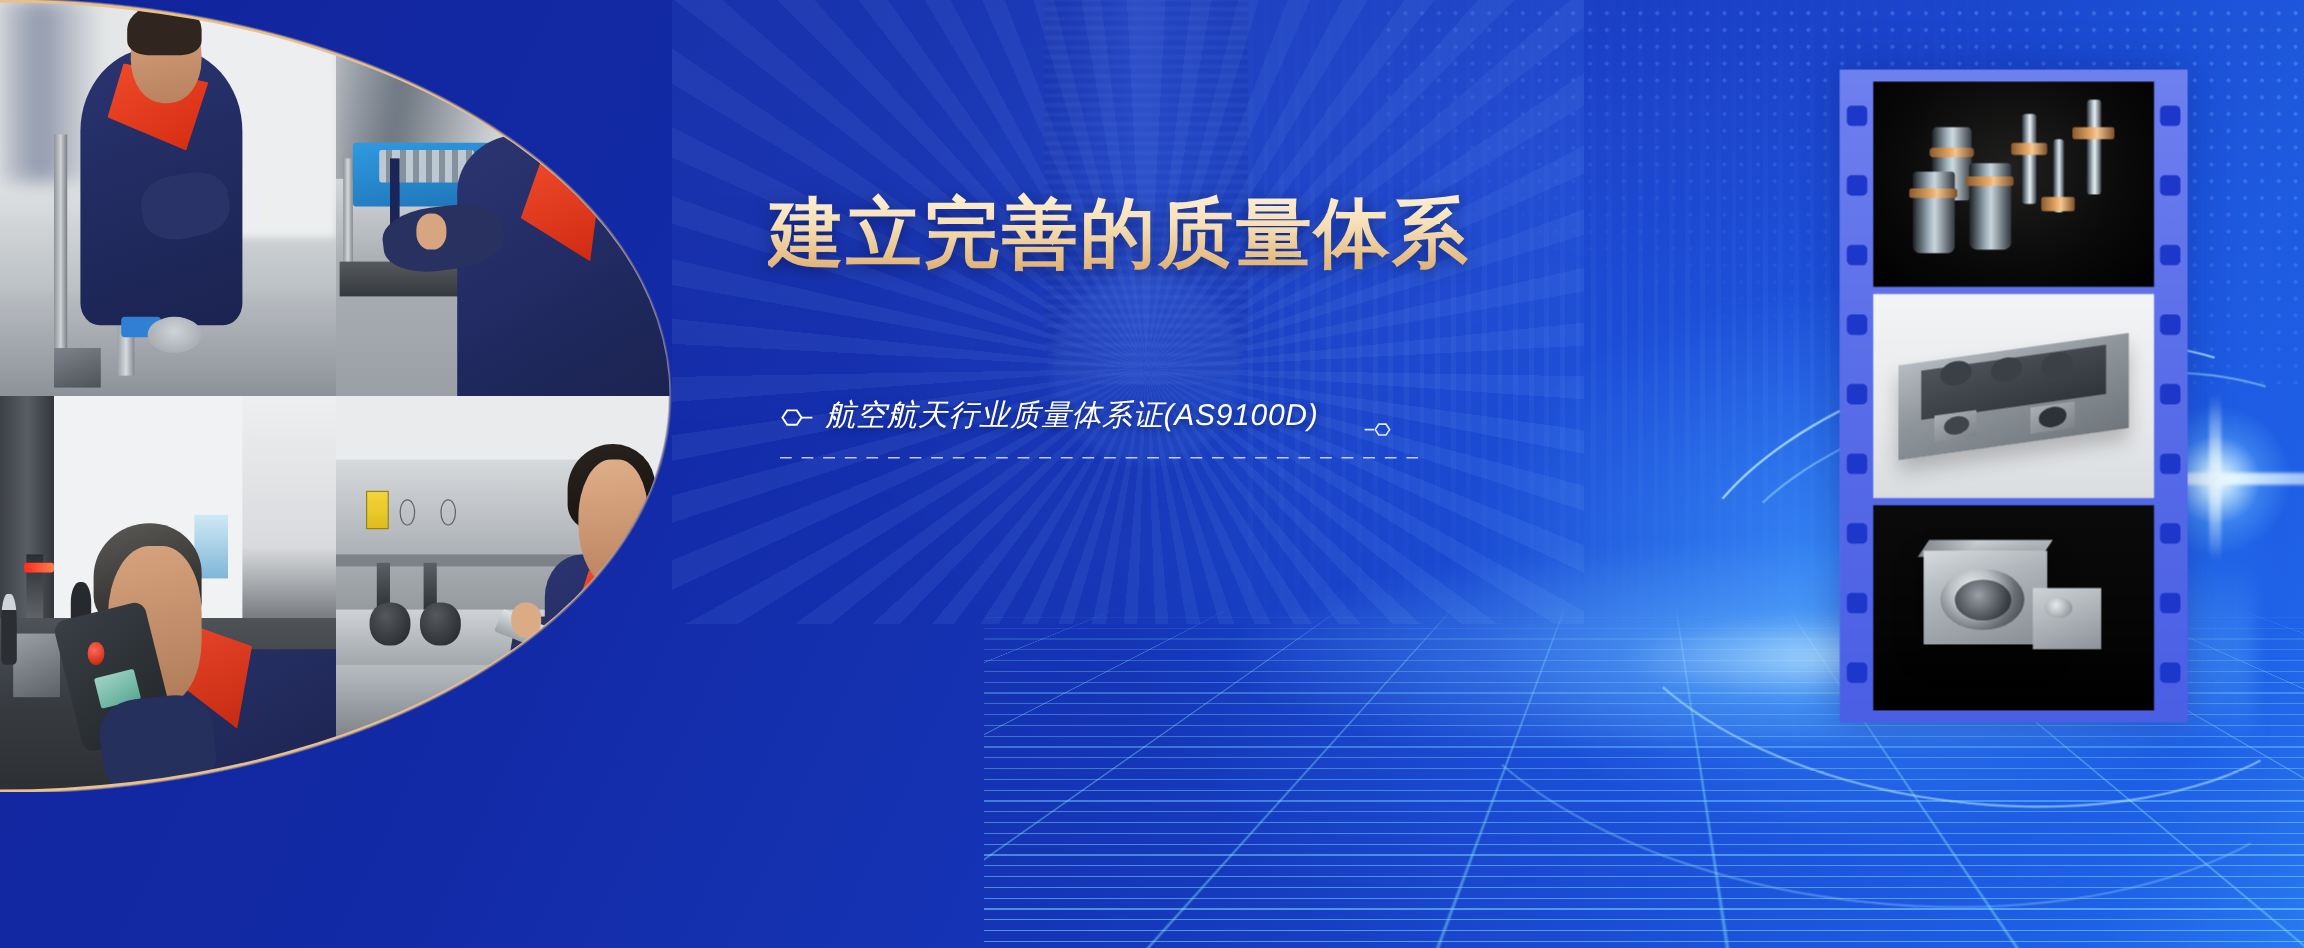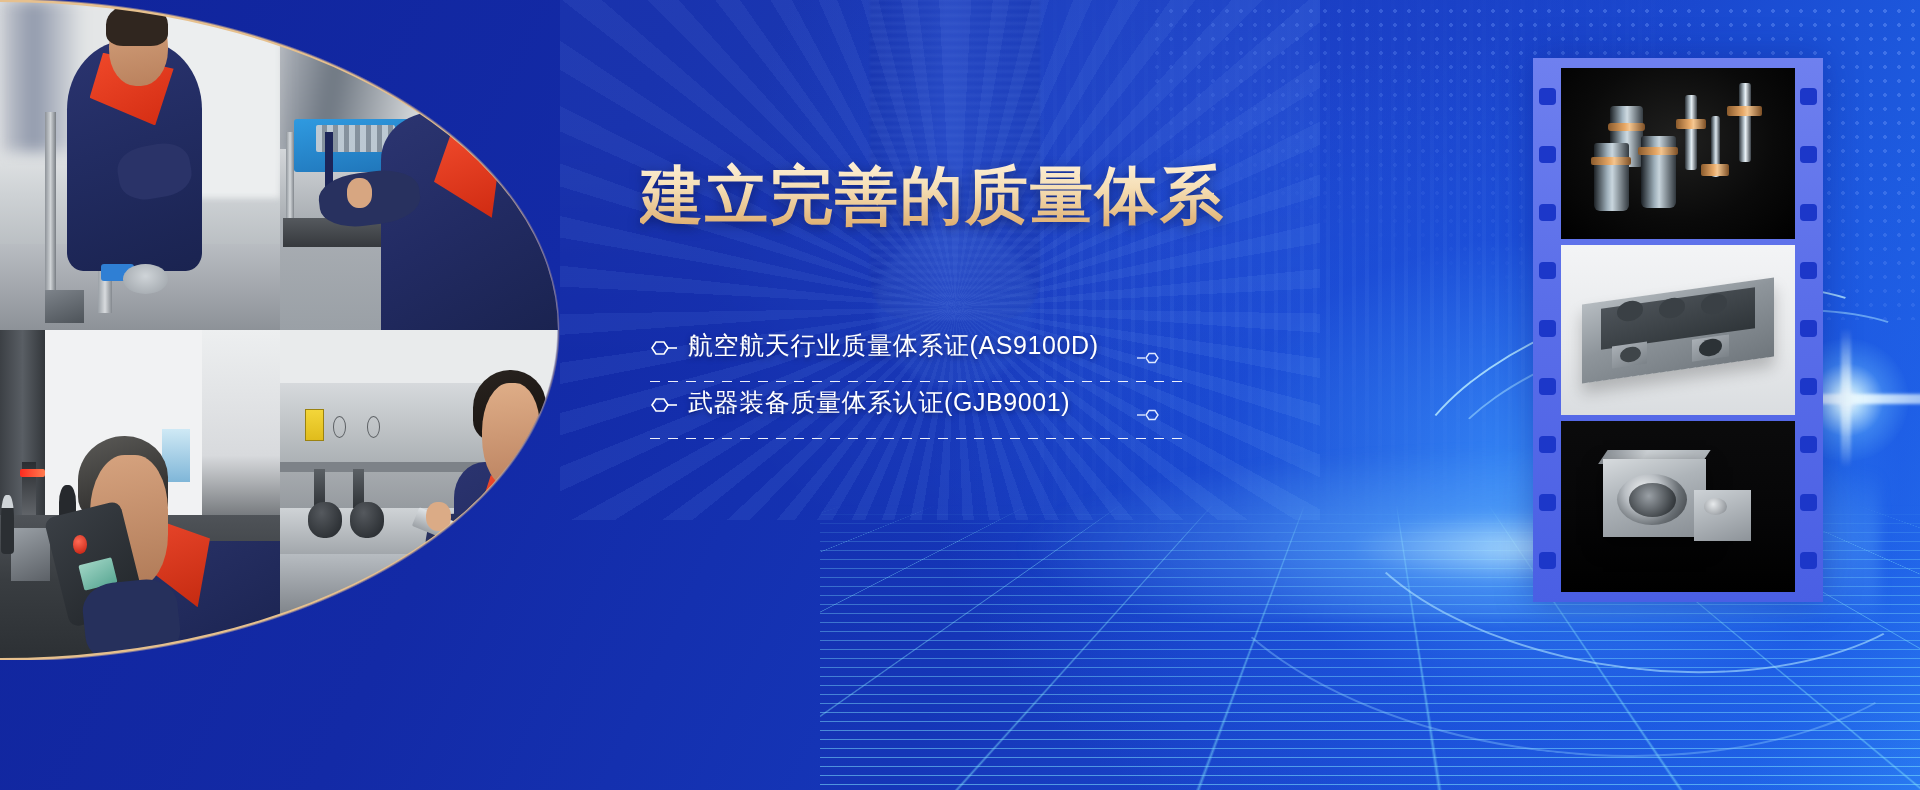--- a/index.html
+++ b/index.html
@@ -265,21 +265,21 @@
     font-size:63px;font-weight:700;line-height:1.14;letter-spacing:2px;
     white-space:nowrap;
     background:linear-gradient(180deg,#fdf0d8 0%,#f6dfb6 38%,#eac793 66%,#dba767 100%);
     -webkit-background-clip:text;background-clip:text;
     color:transparent;-webkit-text-fill-color:transparent;
     filter:drop-shadow(0 3px 6px rgba(6,16,70,.55));
   }
 
   
   .certs{position:absolute;left:650px;top:325px;width:540px;}
-  .cert{position:relative;height:57px;}
+  .cert{position:relative;height:57px;font-style:italic;}
   .cert .bullet{position:absolute;left:0;top:14px;width:30px;height:18px;}
   .cert .label{
     position:absolute;left:38px;top:4px;
     color:#ffffff;font-size:25px;letter-spacing:.6px;white-space:nowrap;
     text-shadow:0 2px 5px rgba(5,16,70,.6);
   }
   .cert .rule{
     position:absolute;left:0;bottom:0;width:100%;height:1px;
     background-image:linear-gradient(90deg, rgba(255,255,255,.92) 0 10px, rgba(255,255,255,0) 10px 18px);
     background-size:18px 1px;
@@ -510,36 +510,20 @@
       <span class="label">航空航天行业质量体系证(AS9100D)</span>
       <span class="endmark">
         <svg viewBox="0 0 26 16" width="26" height="16">
           <line x1="0" y1="8" x2="8" y2="8" stroke="#dfe9ff" stroke-width="1.4"></line>
           <polygon points="9,8 12,3.5 18,3.5 21,8 18,12.5 12,12.5" fill="none" stroke="#dfe9ff" stroke-width="1.4"></polygon>
         </svg>
       </span>
       <span class="rule"></span>
     </div>
 
-    <div class="cert">
-      <span class="bullet">
-        <svg viewBox="0 0 30 18" width="30" height="18">
-          <polygon points="2,9 6,3 14,3 18,9 14,15 6,15" fill="none" stroke="#ffffff" stroke-width="1.6"></polygon>
-          <line x1="18" y1="9" x2="27" y2="9" stroke="#ffffff" stroke-width="1.6"></line>
-        </svg>
-      </span>
-      <span class="label">武器装备质量体系认证(GJB9001)</span>
-      <span class="endmark">
-        <svg viewBox="0 0 26 16" width="26" height="16">
-          <line x1="0" y1="8" x2="8" y2="8" stroke="#dfe9ff" stroke-width="1.4"></line>
-          <polygon points="9,8 12,3.5 18,3.5 21,8 18,12.5 12,12.5" fill="none" stroke="#dfe9ff" stroke-width="1.4"></polygon>
-        </svg>
-      </span>
-      <span class="rule"></span>
-    </div>
 
 
   </div>
 
   <div class="film">
     <div class="perf" style="left:6px;top:30px"></div>
     <div class="perf" style="left:6px;top:88px"></div>
     <div class="perf" style="left:6px;top:146px"></div>
     <div class="perf" style="left:6px;top:204px"></div>
     <div class="perf" style="left:6px;top:262px"></div>

